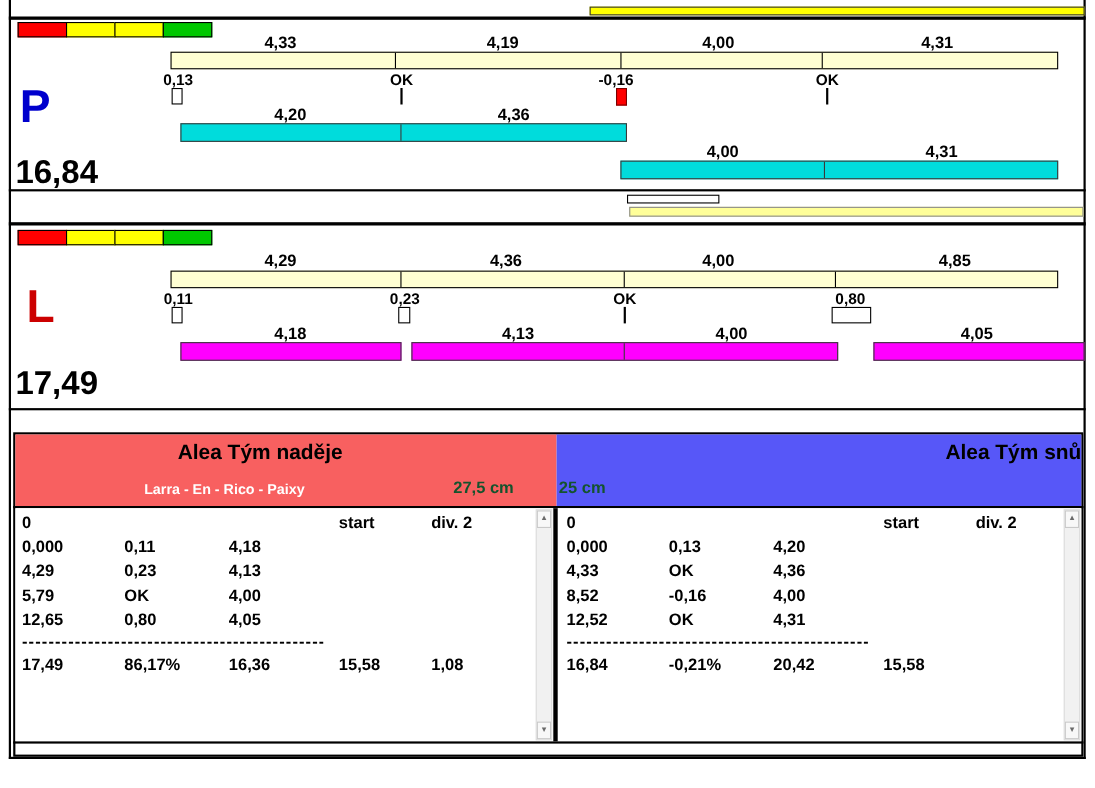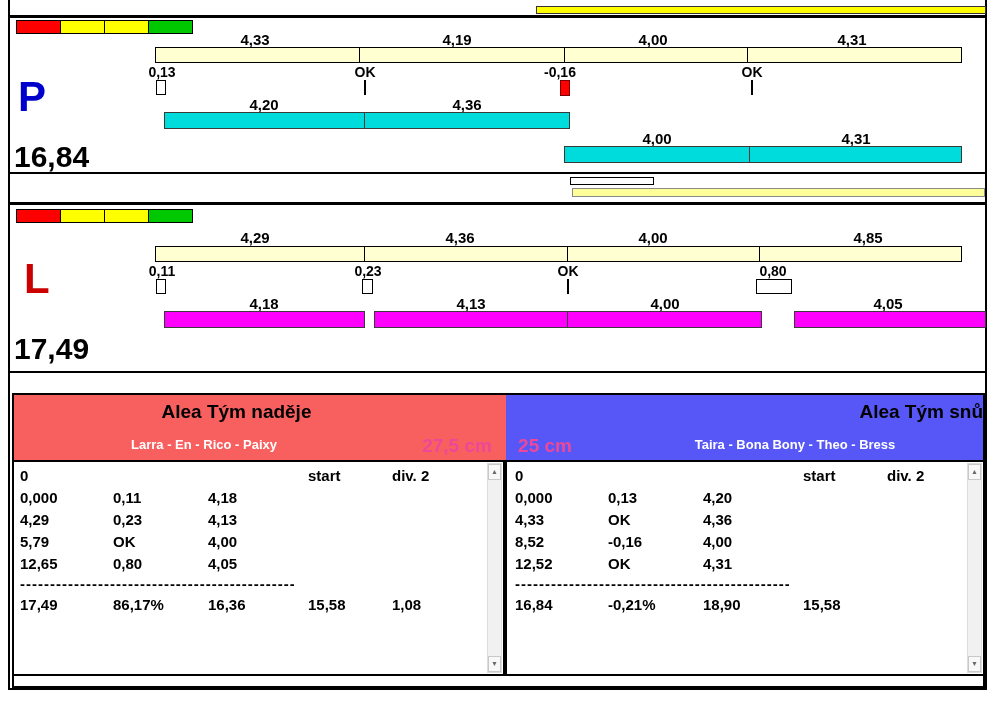--- a/index.html
+++ b/index.html
@@ -33,21 +33,21 @@
   .total{position:absolute;font-size:30px;font-weight:bold;line-height:1;}
   .markbox{position:absolute;background:#fff;border:1px solid #000;}
   .markbox.fault{background:#ff0000;border-color:#7a0000;}
   .tick{position:absolute;width:2px;background:#000;}
   .bottombox{position:absolute;left:12px;top:393px;width:973px;height:295px;border:2px solid #000;background:#fff;}
   .panel-hdr{position:absolute;height:65px;}
   .hdr-left{background:#f86060;}
   .hdr-right{background:#5757f8;}
   .team-name{position:absolute;text-align:center;font-size:19px;font-weight:bold;color:#000;white-space:nowrap;}
   .team-members{position:absolute;text-align:center;font-size:13px;font-weight:bold;color:#fff;white-space:nowrap;}
-  .cat-label{position:absolute;text-align:center;font-size:19px;font-weight:bold;color:#ec4899;white-space:nowrap;}
+  .cat-label{position:absolute;font-size:15px;font-weight:bold;color:#14532d;white-space:nowrap;}
   .datebox{position:absolute;left:402px;top:394px;width:205px;height:34px;background:#fff;border:2px solid #000;text-align:center;font-size:17px;line-height:30px;}
   .listbox{position:absolute;background:#fff;}
   .ttable{position:absolute;font-size:15px;font-weight:bold;}
   .trow{display:grid;grid-template-columns:93px 95px 100px 84px 86px;height:22px;align-items:center;white-space:nowrap;}
   .trow.dashrow{height:19px;}
   .dashcell{grid-column:1 / span 4;width:274px;overflow:hidden;letter-spacing:1px;}
   .vscroll{position:absolute;width:15px;background:#f1f1f1;border:1px solid #dcdcdc;}
   .sbtn{position:absolute;left:0;width:13px;height:16px;background:#f8f8f8;border:1px solid #c9c9c9;color:#6a6a6a;font-size:7px;line-height:14px;text-align:center;}
   .sbtn.up{top:0;}
   .sbtn.down{bottom:0;}
@@ -173,21 +173,20 @@
 
   <div class="bottombox"></div>
 
   <div class="panel-hdr hdr-left" style="left:14px;top:395px;width:492px;"></div>
   <div class="panel-hdr hdr-right" style="left:506px;top:395px;width:477px;"></div>
 
   <div class="team-name" style="left:14px;top:401px;width:445px;">Alea Tým naděje</div>
   <div class="team-name" style="left:530px;top:401px;width:453px;text-align:right;">Alea Tým snů</div>
 
   <div class="team-members" style="left:14px;top:437px;width:380px;">Larra - En - Rico - Paixy</div>
-  <div class="team-members" style="left:607px;top:437px;width:376px;">Taira - Bona Bony - Theo - Bress</div>
 
   <div class="cat-label" style="left:412px;top:435px;width:90px;">27,5 cm</div>
   <div class="cat-label" style="left:508px;top:435px;width:74px;">25 cm</div>
 
 
   <div class="hline" style="left:12px;top:460px;width:973px;height:2px;"></div>
 
   <div class="listbox" style="left:14px;top:462px;width:489px;height:212px;"></div>
   <div class="listbox" style="left:507px;top:462px;width:476px;height:212px;"></div>
   <div class="vline" style="left:503px;top:462px;width:4px;height:212px;"></div>
@@ -276,21 +275,21 @@
       <span>4,31</span>
       <span></span>
       <span></span>
     </div>
     <div class="trow dashrow">
       <span class="dashcell">------------------------------------------------</span>
     </div>
     <div class="trow">
       <span>16,84</span>
       <span>-0,21%</span>
-      <span>18,90</span>
+      <span>20,42</span>
       <span>15,58</span>
       <span></span>
     </div>
   </div>
 
   <div class="vscroll" style="left:487px;top:463px;height:210px;">
     <div class="sbtn up">▲</div>
     <div class="sbtn down">▼</div>
   </div>
   <div class="vscroll" style="left:967px;top:463px;height:210px;">

